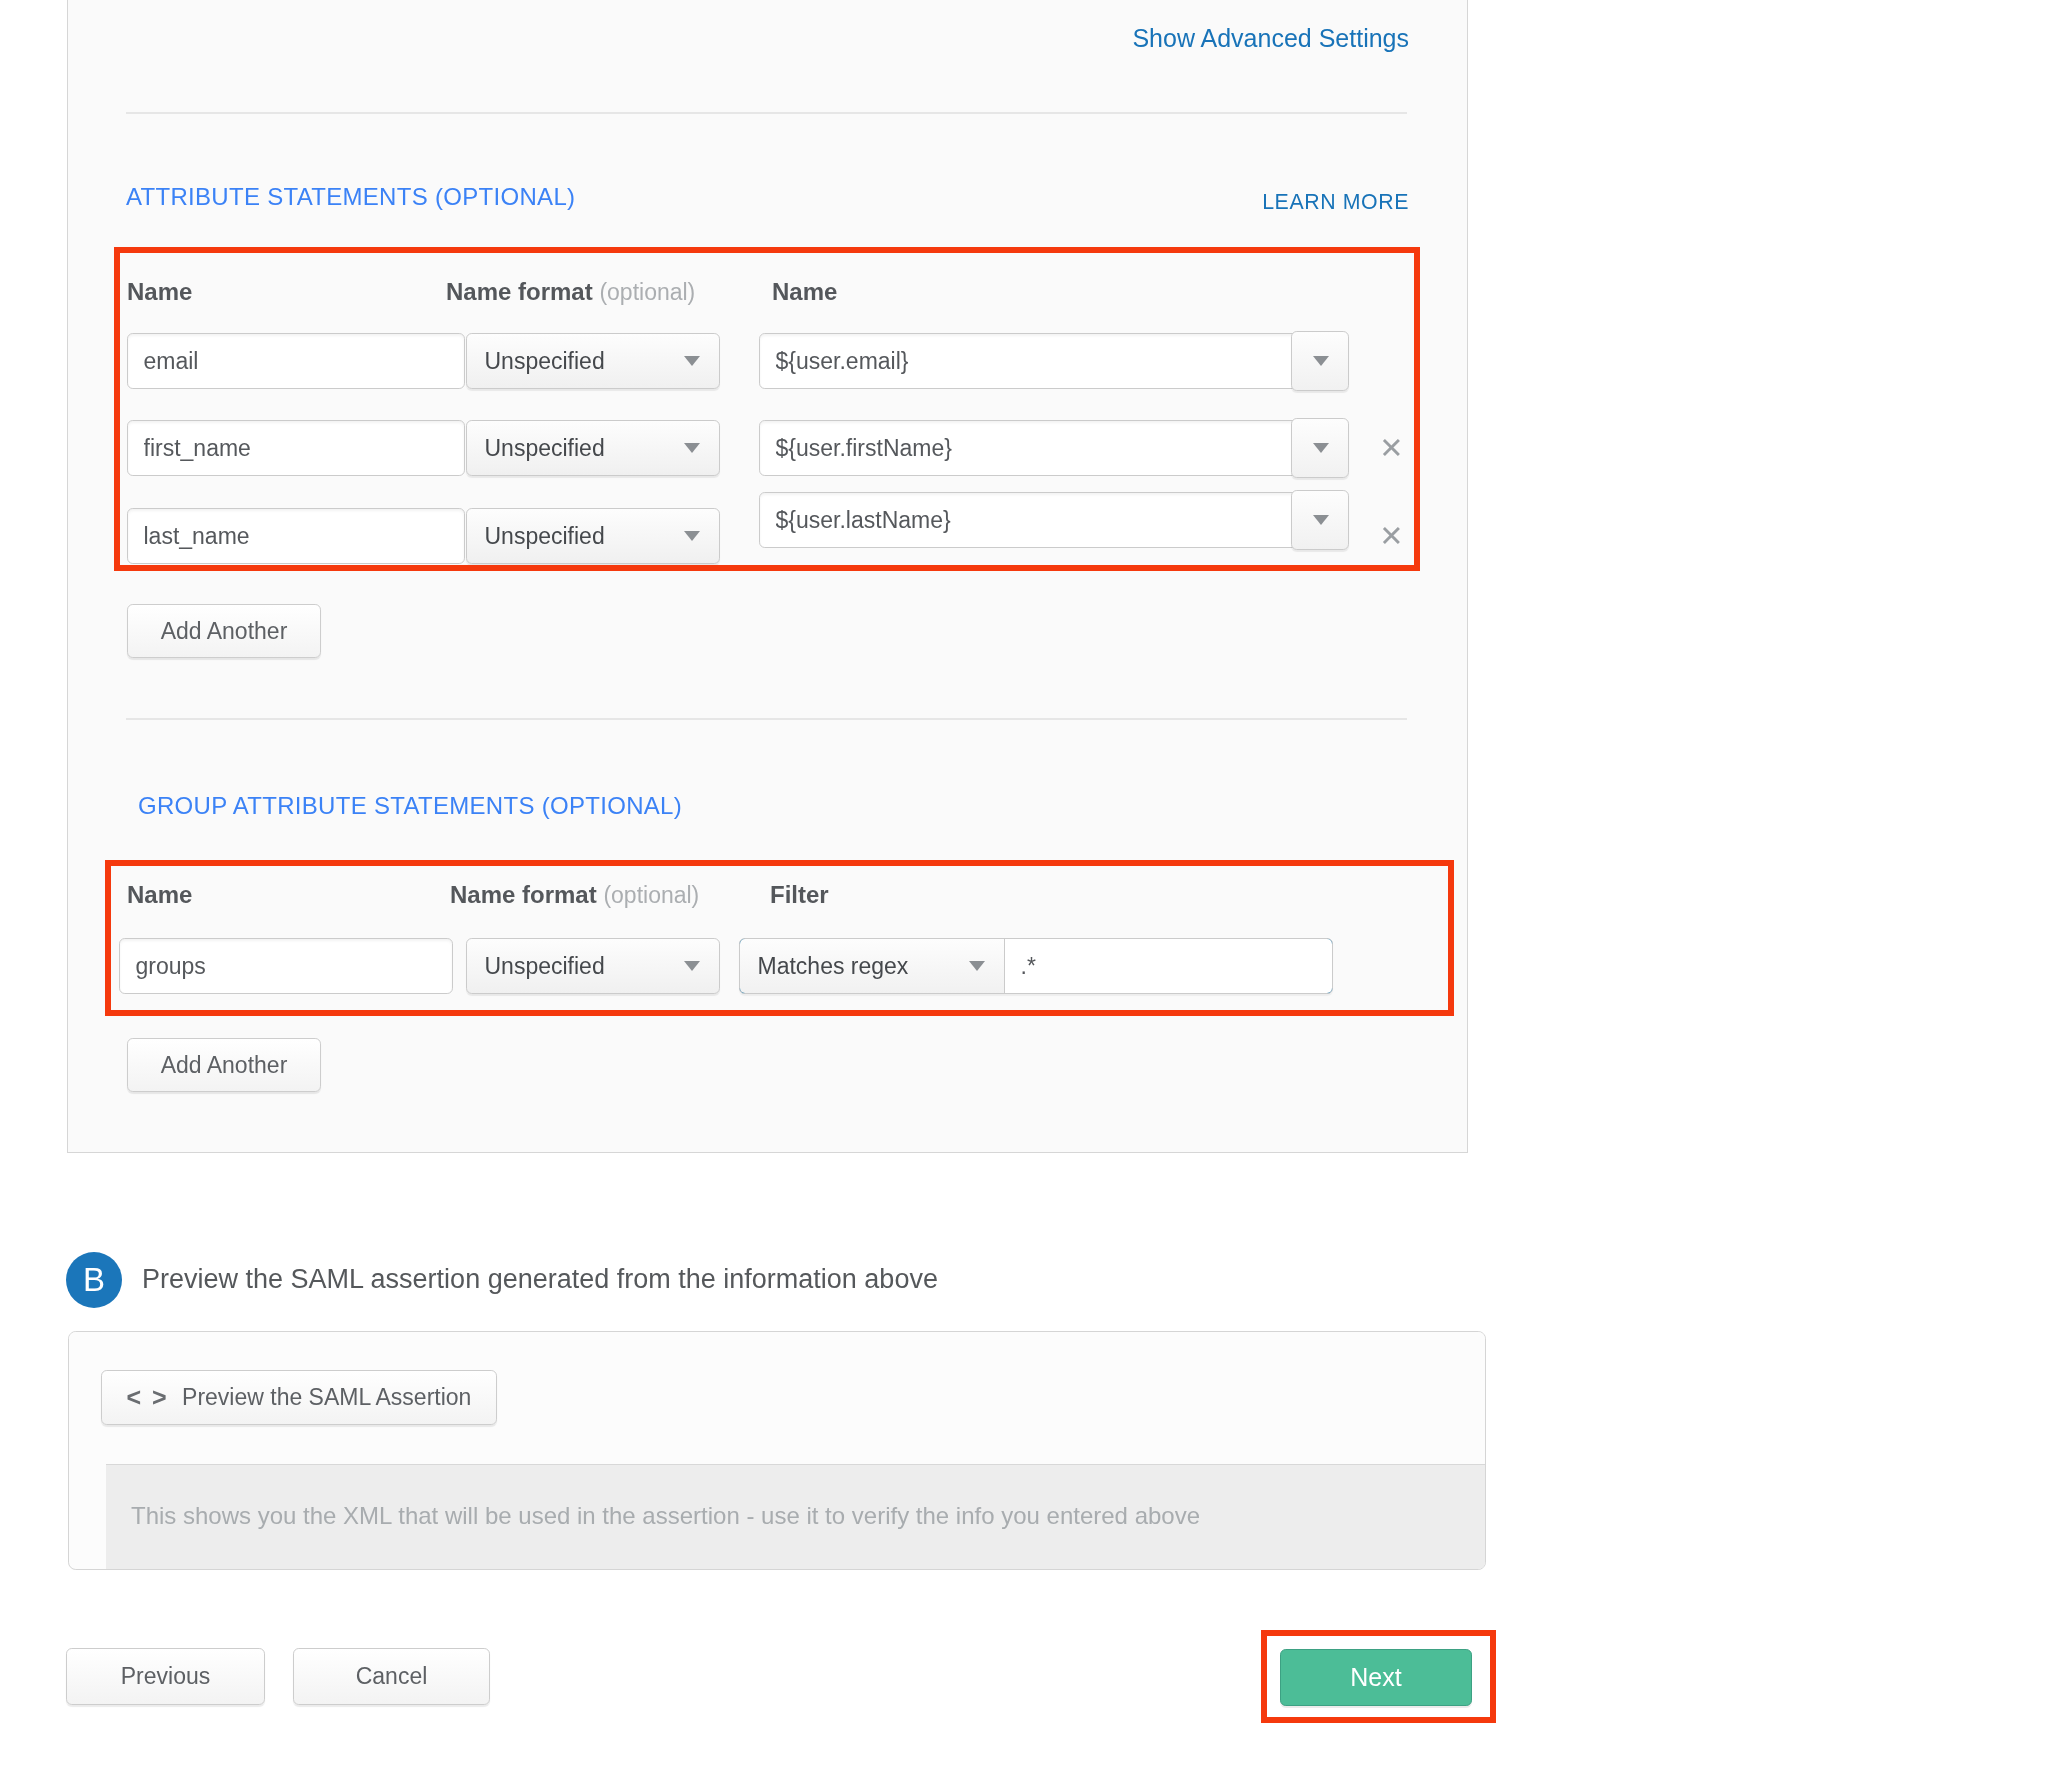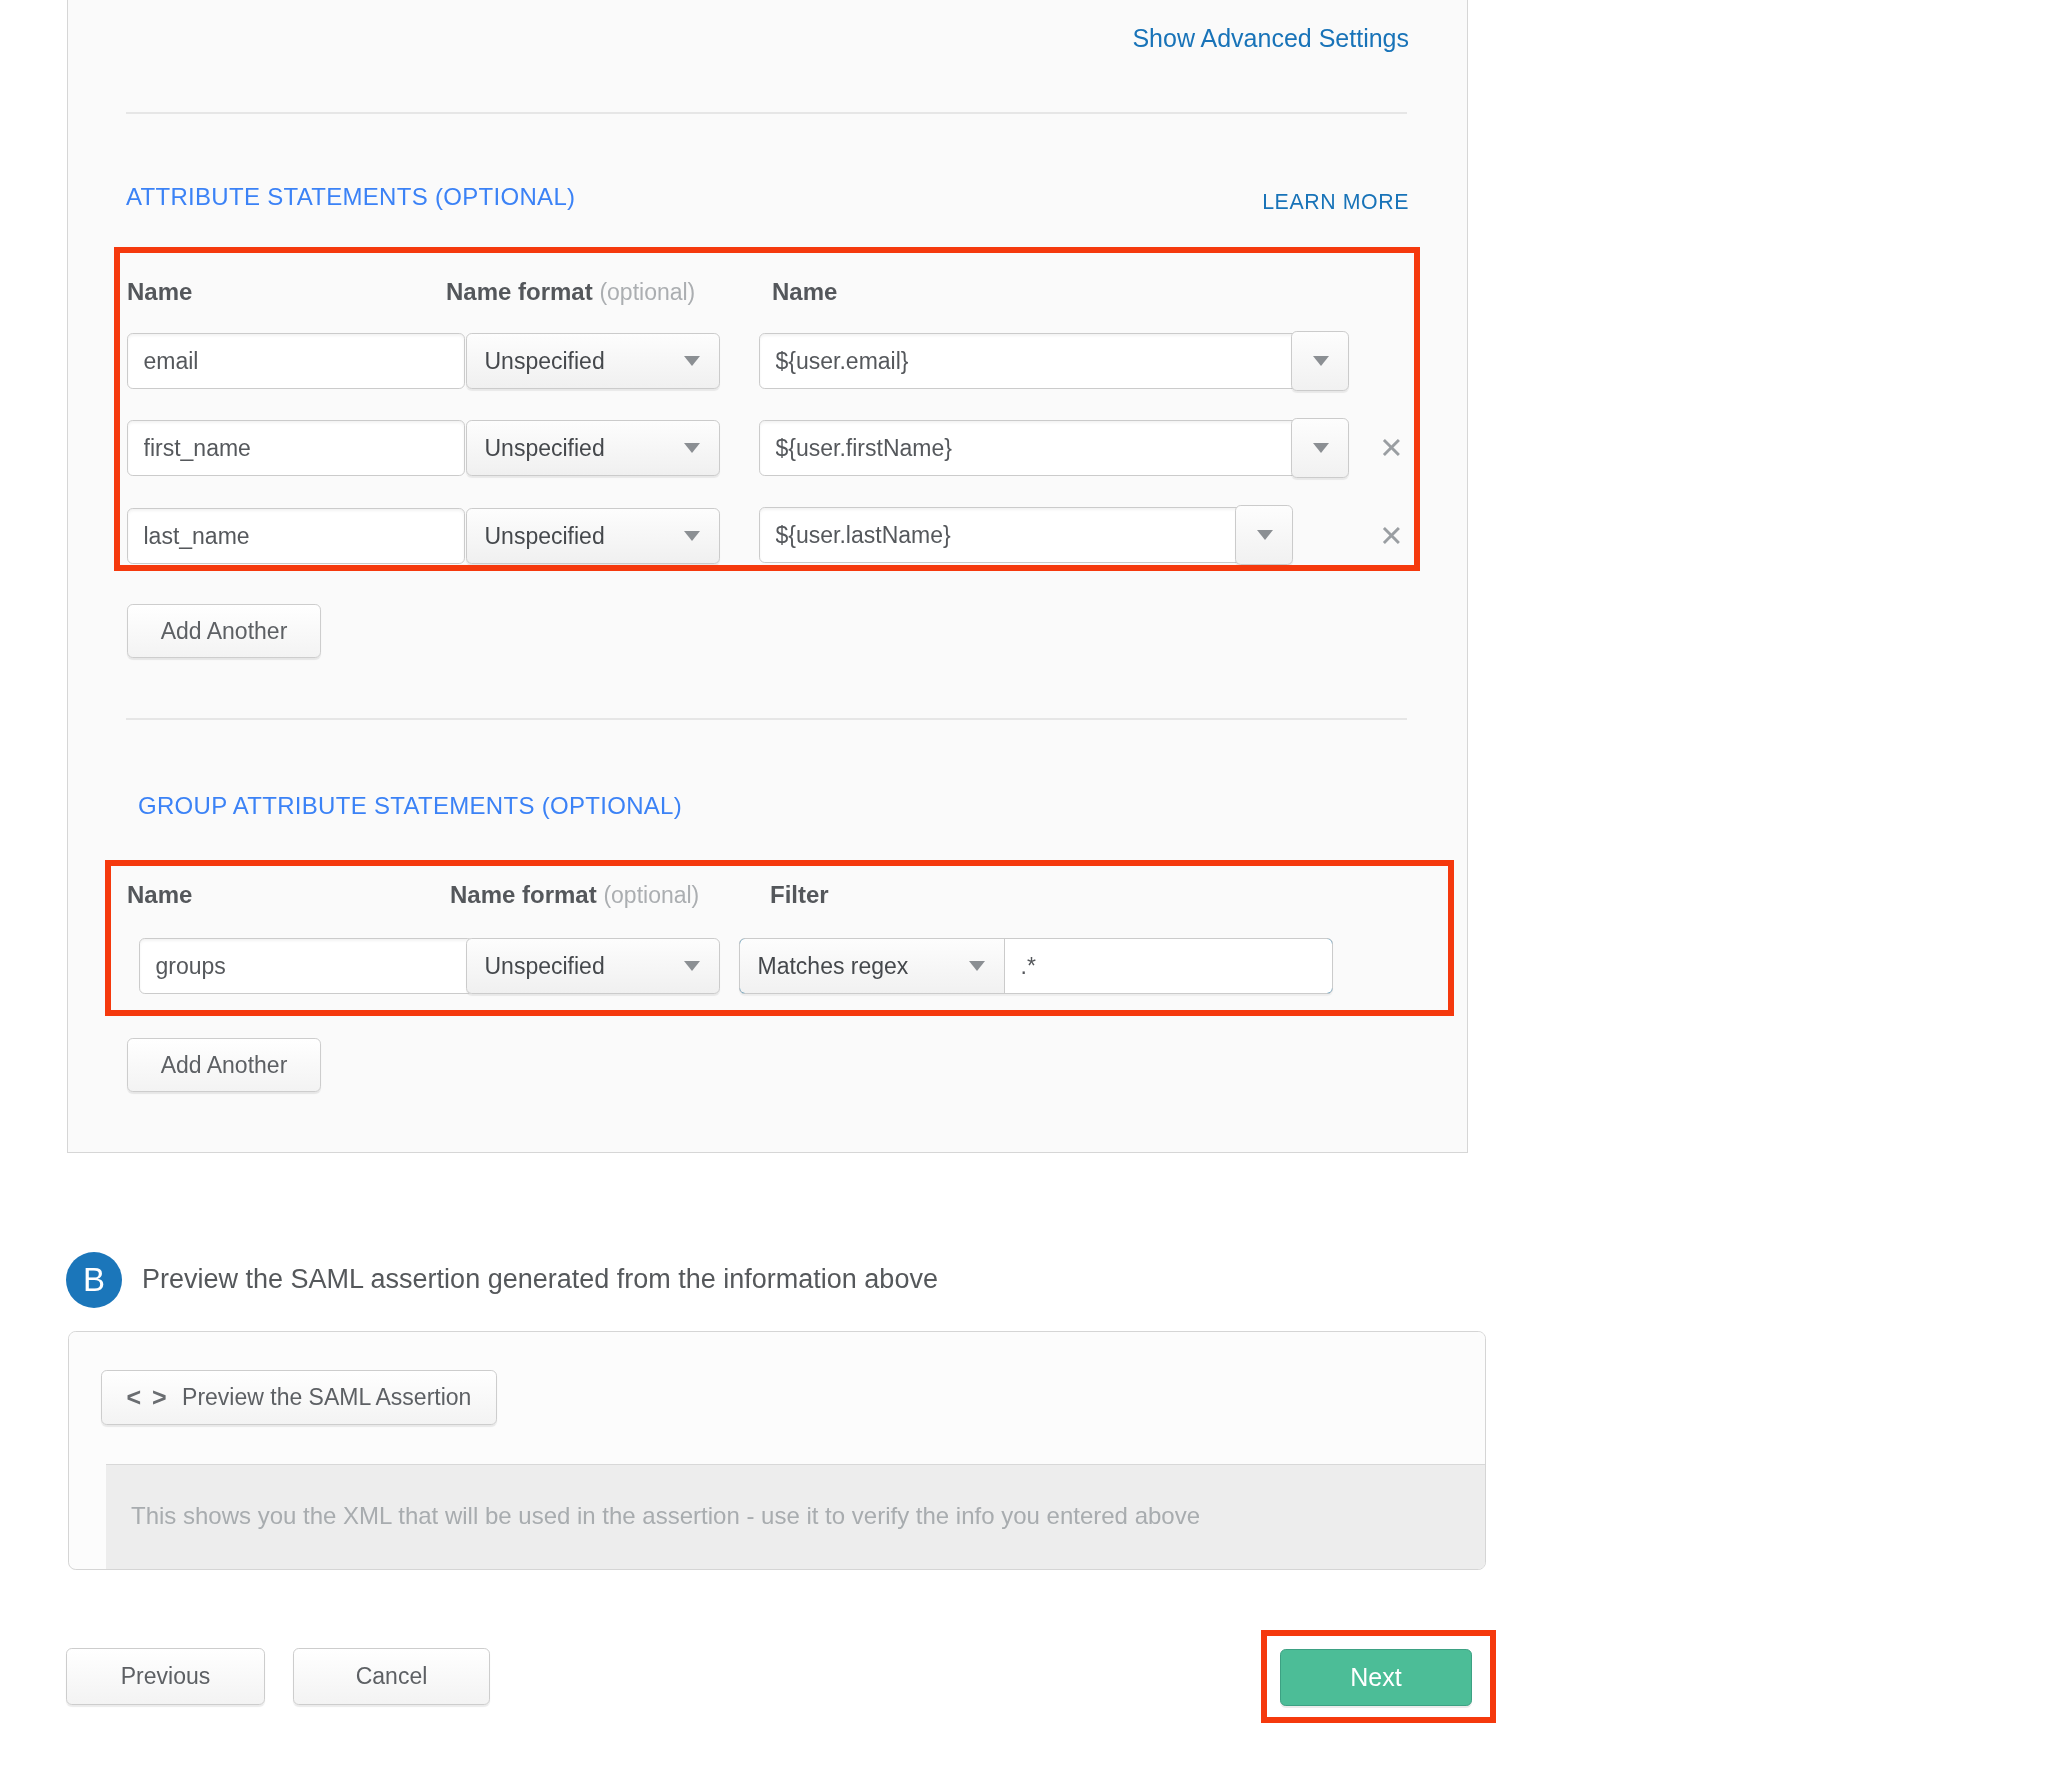--- a/index.html
+++ b/index.html
@@ -124,21 +124,21 @@
       <span>✕</span>
     </div>
   </div>
 
   <div>
     <input class="text-input" style="left: 59px; top: 508px; width: 338px;" readonly="" value="last_name">
     <div class="dropdown" style="left:398px; top:508px; width:254px;">
       <span>Unspecified</span>
       <span class="caret"></span>
     </div>
-    <div class="value-combo" style="left:691px; top:507px; width:532px;">
+    <div class="value-combo" style="left:691px; top:492px; width:588px;">
       <input class="text-input" readonly="" value="${user.lastName}" style="">
       <div class="combo-btn">
         <span class="caret"></span>
       </div>
     </div>
     <div class="remove-btn" style="left:1302px; top:508px;">
       <span>✕</span>
     </div>
   </div>
 
@@ -151,21 +151,21 @@
   <div class="red-annotation" style="left:37px; top:860px; width:1349px; height:156px;"></div>
 
   <div class="col-label" style="left:59px; top:881px;">Name</div>
   <div class="col-label" style="left:382px; top:881px;">
     <span>Name format</span>
     <span class="optional">(optional)</span>
   </div>
   <div class="col-label" style="left:702px; top:881px;">Filter</div>
 
   <div>
-    <input class="text-input" style="left: 71px; top: 938px; width: 334px;" readonly="" value="groups">
+    <input class="text-input" style="left: 51px; top: 938px; width: 334px;" readonly="" value="groups">
     <div class="dropdown" style="left:398px; top:938px; width:254px;">
       <span>Unspecified</span>
       <span class="caret"></span>
     </div>
     <div class="filter-combo" style="left:671px; top:938px; width:594px;">
       <div class="seg-dd">
         <span>Matches regex</span>
         <span class="caret"></span>
       </div>
       <input class="seg-input" readonly="" value=".*" style="">

